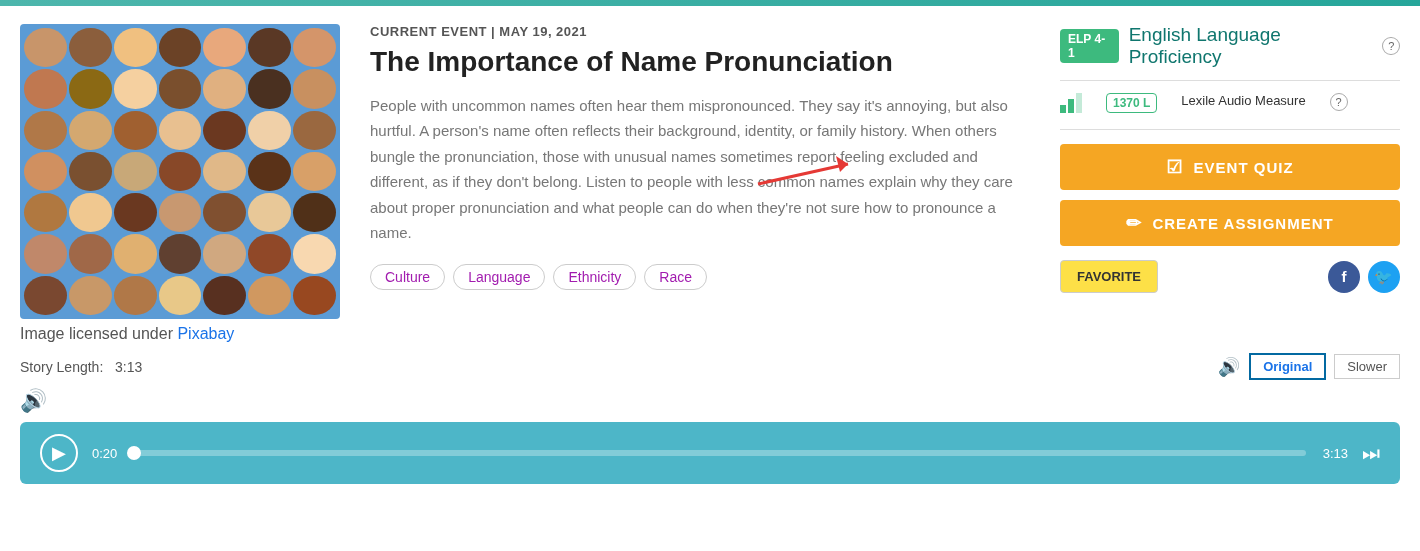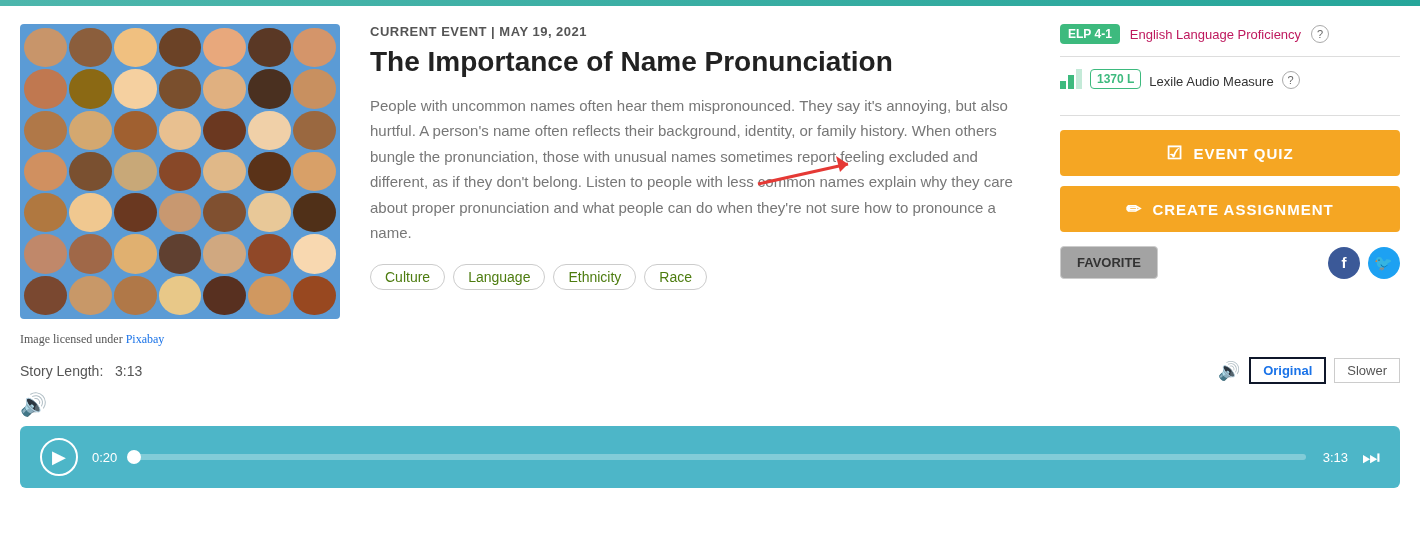--- a/index.html
+++ b/index.html
@@ -36,56 +36,56 @@
     .face-cell:nth-child(8) { background: #c07850; }
     .face-cell:nth-child(9) { background: #8b6914; }
     .face-cell:nth-child(10) { background: #f5d0a0; }
     .face-cell:nth-child(11) { background: #7a4f2d; }
     .face-cell:nth-child(12) { background: #e0b080; }
     .face-cell:nth-child(13) { background: #4a3020; }
     .face-cell:nth-child(14) { background: #c89060; }
     .face-cell:nth-child(odd) { background: #b07848; }
     .face-cell:nth-child(even) { background: #d4a870; }
 
-    .image-caption { font-size: 12px; color: #555; margin-top: 13px; font-family: Liberation Serif, serif; }
+    .image-caption { font-size: 16px; color: #555; margin-top: 6px; }
     .image-caption a { color: #1a73e8; text-decoration: none; }
 
     .article-body { flex: 1; padding-right: 10px; }
     .current-event-label { font-size: 13px; color: #555; font-weight: bold; margin-bottom: 6px; letter-spacing: 0.5px; }
     .article-title { font-size: 28px; font-weight: bold; color: #222; margin-bottom: 14px; line-height: 1.2; }
     .article-text { font-size: 15px; color: #777; line-height: 1.7; margin-bottom: 18px; }
 
     .tags { display: flex; gap: 8px; flex-wrap: wrap; margin-top: 10px; }
     .tag {
       border: 1px solid #ccc;
       border-radius: 20px;
       padding: 4px 14px;
       font-size: 14px;
-      color: #4d7c0f;
+      color: #a21caf;
       cursor: pointer;
     }
 
     .sidebar { width: 340px; flex-shrink: 0; }
     .sidebar-badges { display: flex; align-items: center; gap: 10px; margin-bottom: 12px; padding-bottom: 12px; border-bottom: 1px solid #ddd; }
     .elp-badge {
       background: #3dba7e;
       color: #fff;
       font-size: 12px;
       font-weight: bold;
       padding: 3px 8px;
       border-radius: 4px;
     }
-    .elp-label { font-size: 13px; color: #be185d; }
+    .elp-label { font-size: 19px; color: #0f766e; }
     .help-icon {
       display: inline-flex; align-items: center; justify-content: center;
       width: 18px; height: 18px; border: 1px solid #aaa; border-radius: 50%;
       font-size: 11px; color: #666; cursor: pointer;
     }
 
-    .lexile-row { display: flex; align-items: flex-end; gap: 8px; margin-bottom: 14px; padding-bottom: 26px; border-bottom: 1px solid #ddd; }
+    .lexile-row { display: flex; align-items: flex-start; gap: 24px; margin-bottom: 14px; padding-bottom: 16px; border-bottom: 1px solid #ddd; }
     .bar-chart { display: flex; align-items: flex-end; gap: 2px; height: 20px; }
     .bar { width: 6px; background: #3dba7e; }
     .bar-1 { height: 8px; }
     .bar-2 { height: 14px; }
     .bar-3 { height: 20px; opacity: 0.3; }
     .lexile-num {
       border: 1px solid #3dba7e;
       color: #3dba7e;
       font-size: 12px;
       font-weight: bold;
@@ -128,21 +128,21 @@
       align-items: center;
       justify-content: center;
       gap: 10px;
       margin-bottom: 14px;
     }
     .btn-icon { font-size: 18px; }
 
     .action-row { display: flex; align-items: center; gap: 12px; margin-bottom: 10px; }
     .btn-favorite {
       border: 1px solid #ccc;
-      background: #a3a3a3;
+      background: #fde047;
       padding: 8px 16px;
       font-size: 13px;
       font-weight: bold;
       cursor: pointer;
       border-radius: 4px;
       color: #333;
     }
     .btn-share {
       border: 1px solid #ccc;
       background: #fff;
@@ -171,21 +171,21 @@
     .speed-btn {
       padding: 4px 12px;
       font-size: 13px;
       cursor: pointer;
       border: 1px solid #ccc;
       background: #fff;
       color: #555;
     }
     .speed-btn.active {
       background: #fff;
-      border: 2px solid #0f172a;
+      border: 2px solid #0369a1;
       color: #1a73e8;
       font-weight: bold;
     }
 
     .listen-heading { font-size: 22px; font-weight: bold; color: #222; margin-bottom: 8px; display: flex; align-items: center; gap: 10px; }
     .listen-icon { font-size: 22px; }
 
     .audio-player {
       background: #4db6c8;
       border-radius: 6px;

